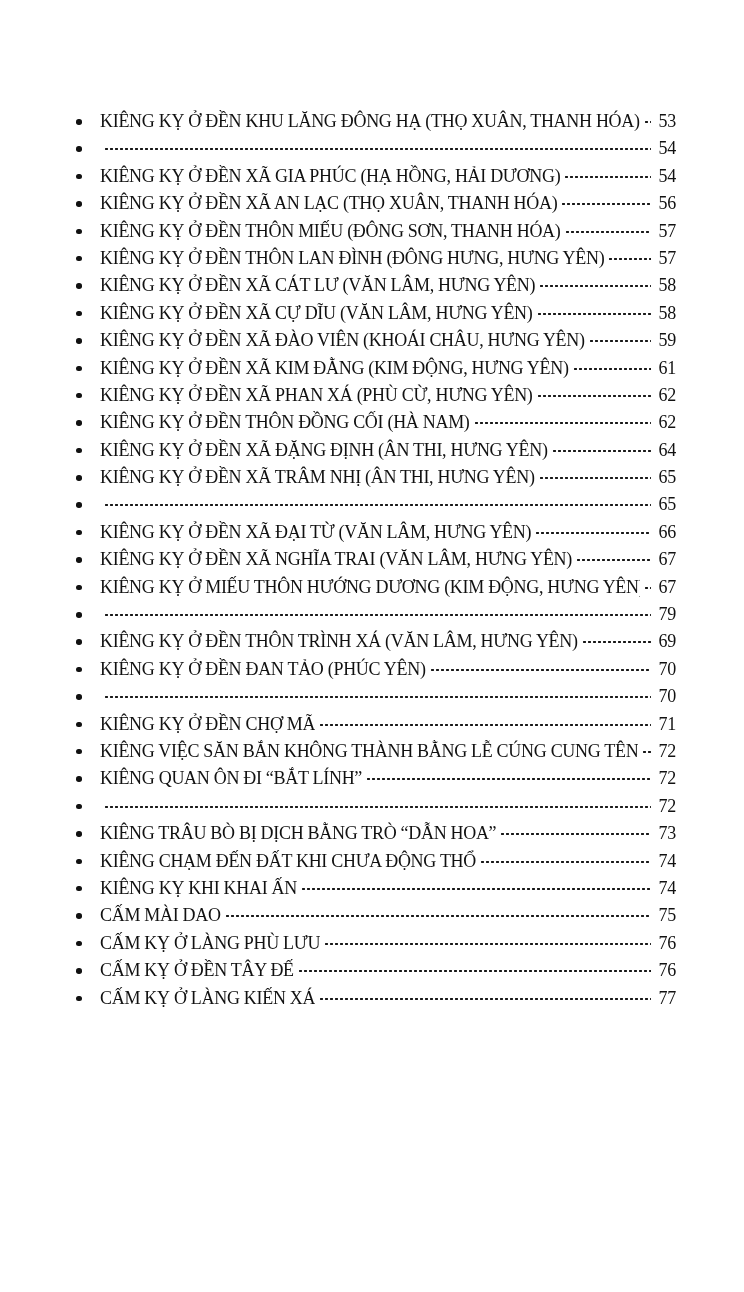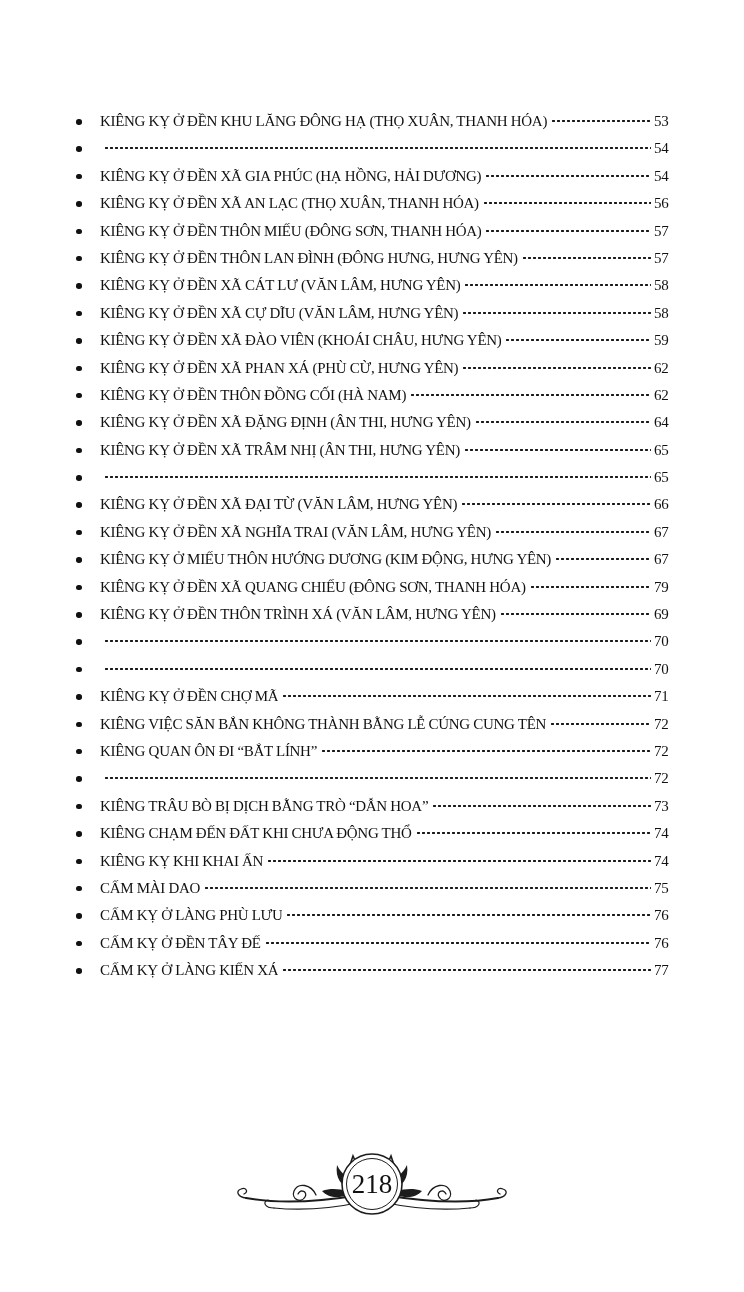--- a/index.html
+++ b/index.html
@@ -19,21 +19,21 @@
     width: 606px;
     list-style: none;
     margin: 0;
     padding: 0;
   }
   .toc-row {
     display: flex;
     align-items: baseline;
     height: 27.4px;
     line-height: 27.4px;
-    font-size: 15px;
+    font-size: 18px;
     letter-spacing: -0.3px;
     white-space: nowrap;
   }
   .bullet {
     flex: 0 0 30px;
     align-self: center;
     position: relative;
     height: 27.4px;
   }
   .bullet::after {
@@ -57,21 +57,21 @@
     align-self: baseline;
     height: 1em;
     margin: 0 3px 0 4px;
     background-image: radial-gradient(circle, #161616 1.1px, rgba(0,0,0,0) 1.3px);
     background-size: 5px 4px;
     background-repeat: repeat-x;
     background-position: left bottom 3px;
   }
   .pagenum {
     flex: 0 0 auto;
-    text-align: left;
+    text-align: right;
     min-width: 22px;
   }
   .footer-ornament {
     position: absolute;
     left: 226px;
     top: 1138px;
     width: 292px;
     height: 100px;
   }
   .footer-ornament svg { display: block; width: 100%; height: 100%; }
@@ -142,20 +142,26 @@
       <span class="pagenum">58</span>
     </li>
 
     <li class="toc-row">
       <span class="bullet"></span>
       <span class="toc-title">KIÊNG KỴ Ở ĐỀN XÃ ĐÀO VIÊN (KHOÁI CHÂU, HƯNG YÊN)</span>
       <span class="leader"></span>
       <span class="pagenum">59</span>
     </li>
 
+    <li class="toc-row">
+      <span class="bullet"></span>
+      <span class="toc-title">KIÊNG KỴ Ở ĐỀN XÃ KIM ĐẰNG (KIM ĐỘNG, HƯNG YÊN)</span>
+      <span class="leader"></span>
+      <span class="pagenum">61</span>
+    </li>
 
     <li class="toc-row">
       <span class="bullet"></span>
       <span class="toc-title">KIÊNG KỴ Ở ĐỀN XÃ PHAN XÁ (PHÙ CỪ, HƯNG YÊN)</span>
       <span class="leader"></span>
       <span class="pagenum">62</span>
     </li>
 
     <li class="toc-row">
       <span class="bullet"></span>
@@ -200,34 +206,34 @@
 
     <li class="toc-row">
       <span class="bullet"></span>
       <span class="toc-title">KIÊNG KỴ Ở MIẾU THÔN HƯỚNG DƯƠNG (KIM ĐỘNG, HƯNG YÊN)</span>
       <span class="leader"></span>
       <span class="pagenum">67</span>
     </li>
 
     <li class="toc-row">
       <span class="bullet"></span>
-      <span class="toc-title">KIÊNG KỴ Ở ĐỀN XÃ QUANG CHIẾU  (ĐÔNG SƠN, THANH HÓA)</span>
       <span class="leader"></span>
       <span class="pagenum">79</span>
     </li>
 
     <li class="toc-row">
       <span class="bullet"></span>
       <span class="toc-title">KIÊNG KỴ Ở ĐỀN THÔN TRÌNH XÁ (VĂN LÂM, HƯNG YÊN)</span>
       <span class="leader"></span>
       <span class="pagenum">69</span>
     </li>
 
     <li class="toc-row">
       <span class="bullet"></span>
+      <span class="toc-title">KIÊNG KỴ Ở ĐỀN ĐAN TẢO (PHÚC YÊN)</span>
       <span class="leader"></span>
       <span class="pagenum">70</span>
     </li>
 
     <li class="toc-row">
       <span class="bullet"></span>
       <span class="leader"></span>
       <span class="pagenum">70</span>
     </li>
 
@@ -301,36 +307,14 @@
     </li>
 
     <li class="toc-row">
       <span class="bullet"></span>
       <span class="toc-title">CẤM KỴ Ở LÀNG KIẾN XÁ</span>
       <span class="leader"></span>
       <span class="pagenum">77</span>
     </li>
   </ul>
 
-  <div class="footer-ornament">
-    <svg viewBox="0 0 292 100" xmlns="http://www.w3.org/2000/svg">
-      <g id="flourish-left" stroke="#1c1c1c" fill="none" stroke-linecap="round">
-
-        <path d="M134 57 C 104 62 58 67 20 60" stroke-width="2"></path>
-        <path d="M20 60 c -8 -1 -11 -7 -5 -9 c 5 -2 8 3 3 5" stroke-width="1.3"></path>
-
-        <path d="M136 64 C 108 70 78 73 48 70" stroke-width="1.2"></path>
-        <path d="M48 70 c -9 0 -12 -6 -6 -8" stroke-width="1.2"></path>
-
-        <path d="M90 57 c -5 -11 -18 -13 -22 -4 c -3 8 7 13 11 6 c 3 -5 -4 -9 -7 -3" stroke-width="1.3"></path>
-
-        <path d="M128 52 c -13 -3 -19 -12 -17 -25 c 5 10 11 13 17 15 z" fill="#1c1c1c" stroke="none"></path>
-        <path d="M122 57 c -11 4 -21 2 -26 -4 c 9 -3 16 -2 26 0 z" fill="#1c1c1c" stroke="none"></path>
-        <path d="M124 27 l 3 -9 l 4 9" stroke-width="1.6"></path>
-      </g>
-      <use href="#flourish-left" transform="translate(292 0) scale(-1 1)"></use>
-      <circle cx="146" cy="46" r="30" fill="#ffffff" stroke="#1c1c1c" stroke-width="1.6"></circle>
-      <circle cx="146" cy="46" r="25.5" fill="none" stroke="#1c1c1c" stroke-width="1"></circle>
-      <text class="ornament-page-number" x="146" y="55" text-anchor="middle">218</text>
-    </svg>
-  </div>
 
 </div>
 
 </body></html>

